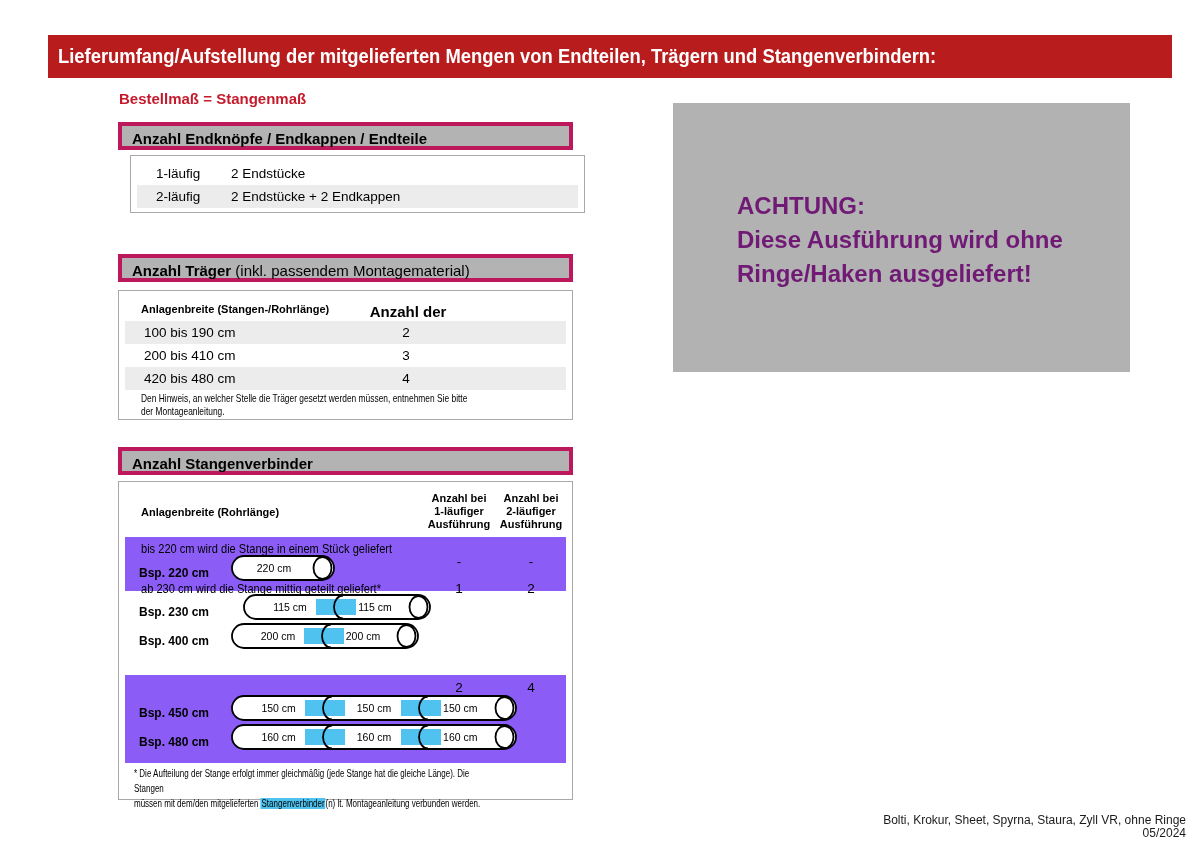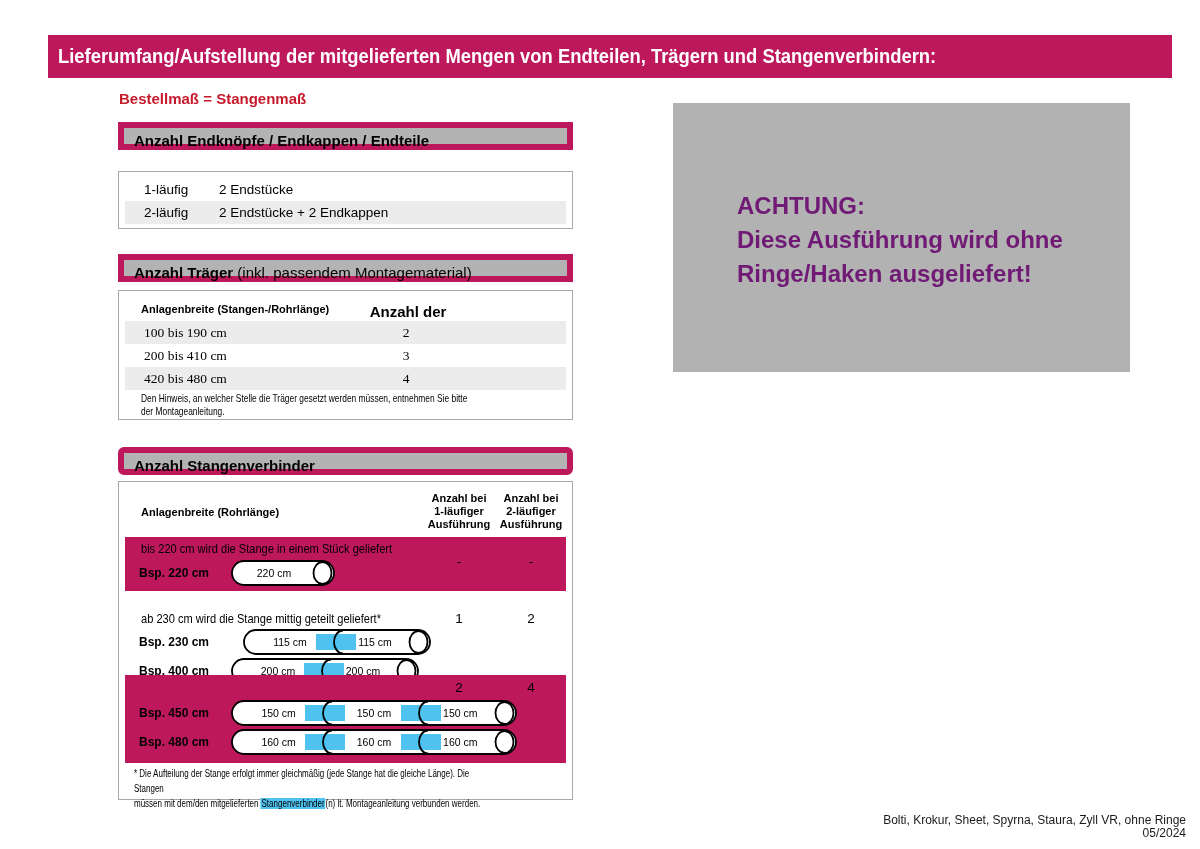--- a/index.html
+++ b/index.html
@@ -11,78 +11,78 @@
   .abs { position:absolute; }
 
   
   .cx  { display:inline-block; transform:scaleX(.82); transform-origin:0 50%; white-space:nowrap; }
   .cx9 { display:inline-block; transform:scaleX(.92); transform-origin:0 50%; white-space:nowrap; }
   .cxb { display:block; transform:scaleX(.8); transform-origin:0 0; }
 
   
   #banner {
     left:48px; top:35px; width:1124px; height:43px;
-    background:#be185d; color:#fff;
+    background:#b91c1c; color:#fff;
     font-size:20px; font-weight:bold; line-height:43px;
     padding-left:10px; box-sizing:border-box;
   }
 
   #subtitle { left:119px; top:90px; font-size:15px; font-weight:bold; color:#c51a2b; }
 
   
   .sec-hdr {
     left:118px; width:455px; height:28px; box-sizing:border-box;
-    background:#b3b3b3; border:6px solid #be185d;
+    background:#b3b3b3; border:4px solid #be185d;
     font-size:15px; line-height:26px; padding-left:10px; color:#000;
   }
   .sec-hdr .b { font-weight:bold; }
   #sec1-hdr { top:122px; }
   #sec2-hdr { top:254px; }
-  #sec3-hdr { top:447px;border-radius:6px; }
+  #sec3-hdr { top:447px; }
 
   
   .tbox { left:118px; width:455px; background:#fff; border:1px solid #a8a8a8; box-sizing:border-box; }
-  #t1 { top:171px; height:58px; }
+  #t1 { top:155px; height:58px;margin-left:12px; }
   #t2 { top:290px; height:130px; }
   #t3 { top:481px; height:319px; }
 
   
   .t1row { position:absolute; left:6px; right:6px; height:23px; font-size:13.5px; line-height:23px; }
   .t1row.alt { background:#ececec; }
   .t1row .lbl { position:absolute; left:19px; }
   .t1row .val { position:absolute; left:94px; }
 
   
   .t2colw { position:absolute; left:22px; top:12px; font-size:11px; font-weight:bold; }
   .t2colc { position:absolute; left:239px; top:12px; width:100px; text-align:center; font-size:15px; font-weight:bold; }
-  .t2row  { position:absolute; left:6px; right:6px; height:23px; font-size:13.5px; line-height:23px;font-family:Liberation Serif, serif; }
+  .t2row  { position:absolute; left:6px; right:6px; height:23px; font-size:13.5px; line-height:23px; }
   .t2row.alt { background:#ececec; }
   .t2row .rng { margin-left:19px; }
   .t2row .cnt { position:absolute; left:241px; top:0; width:80px; text-align:center; }
   .t2note { position:absolute; left:22px; top:101px; width:430px; font-size:10.5px; line-height:13px; }
 
   
   .t3colw { position:absolute; left:22px; top:24px; font-size:11px; font-weight:bold; }
   .t3colc { position:absolute; top:10px; width:100px; text-align:center;
             font-size:11px; font-weight:bold; line-height:13px; white-space:pre-line; }
   #t3c1 { left:290px; } #t3c2 { left:362px; }
 
   .grp { position:absolute; left:6px; right:6px; }
-  .grp.alt { background:#be185d; }
+  .grp.alt { background:#8b5cf6; }
   #g1 { top:55px;  height:54px; }
-  #g2 { top:126px; height:80px; }
+  #g2 { top:96px; height:80px; }
   #g3 { top:193px; height:88px; }
 
   .desc { position:absolute; left:16px; font-size:13.5px; }
   .gcnt { position:absolute; width:80px; text-align:center; font-size:13.5px; }
   .gcnt.c1 { left:294px; } .gcnt.c2 { left:366px; }
 
   .ex  { position:absolute; left:0; height:26px; display:flex; align-items:center; }
   .bsp { width:98px; text-align:center; font-weight:bold; font-size:12px; flex:none; margin-right:8px; }
-  .rod { flex:none; height:26px; }
+  .rod { flex:none; height:36px; }
 
   .t3foot { position:absolute; left:15px; top:284px; width:440px; font-size:10px; line-height:15px; }
   .hl { background:#50c2f0; padding:0 1px; }
 
   
   #notice { left:673px; top:103px; width:457px; height:269px; background:#b2b2b2; }
   #notice .txt { position:absolute; left:64px; top:86px; color:#701a75; font-weight:bold;
                  font-size:24px; line-height:34px; white-space:pre-line; }
 
   

